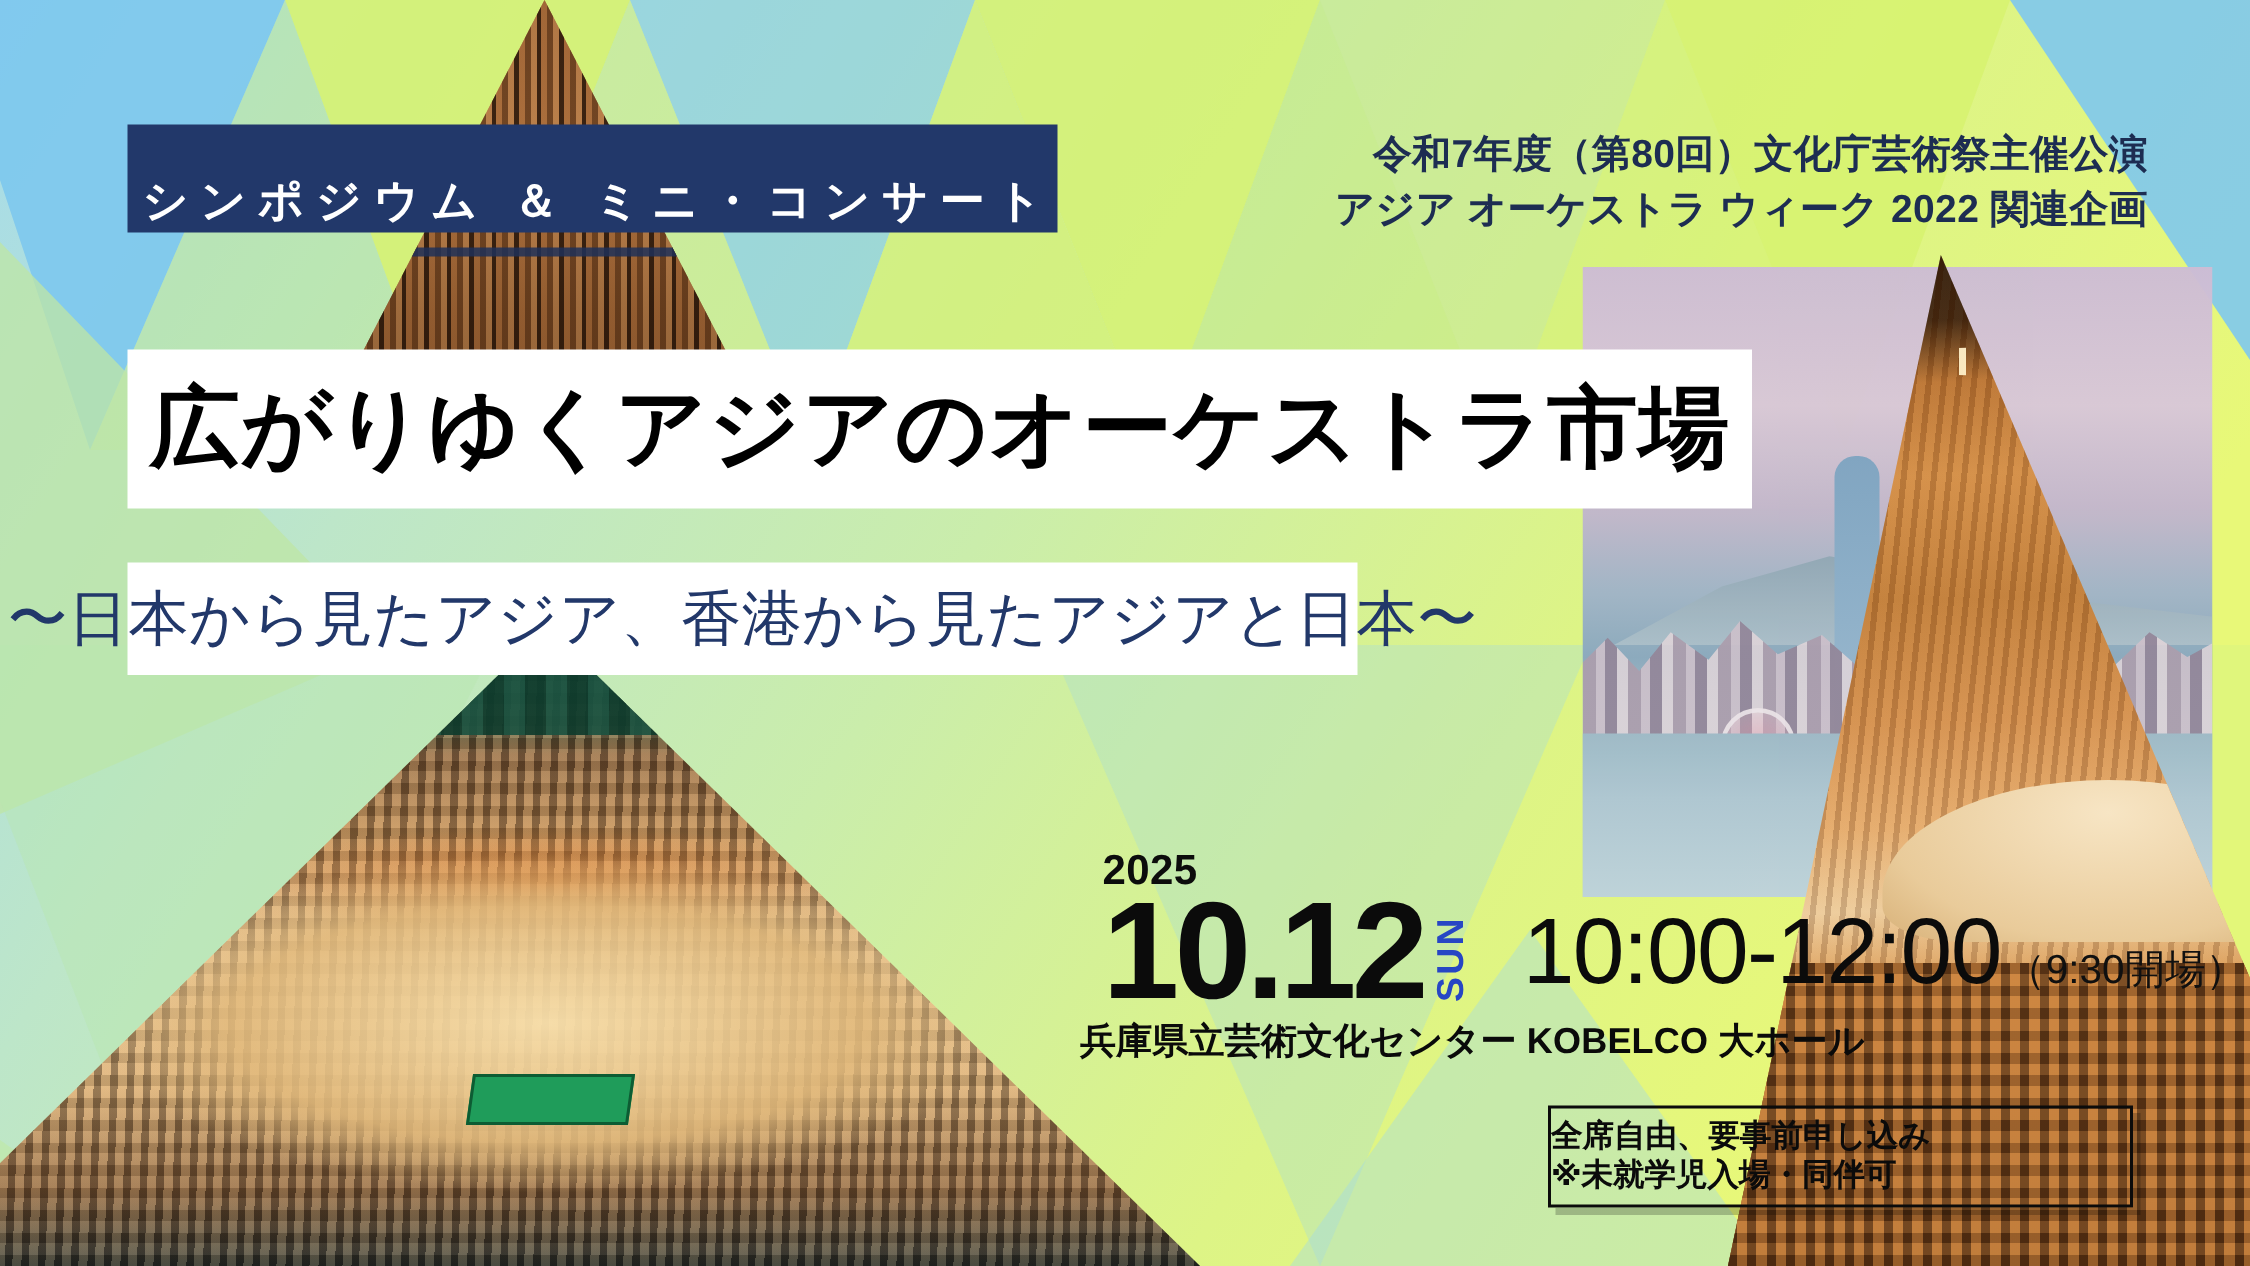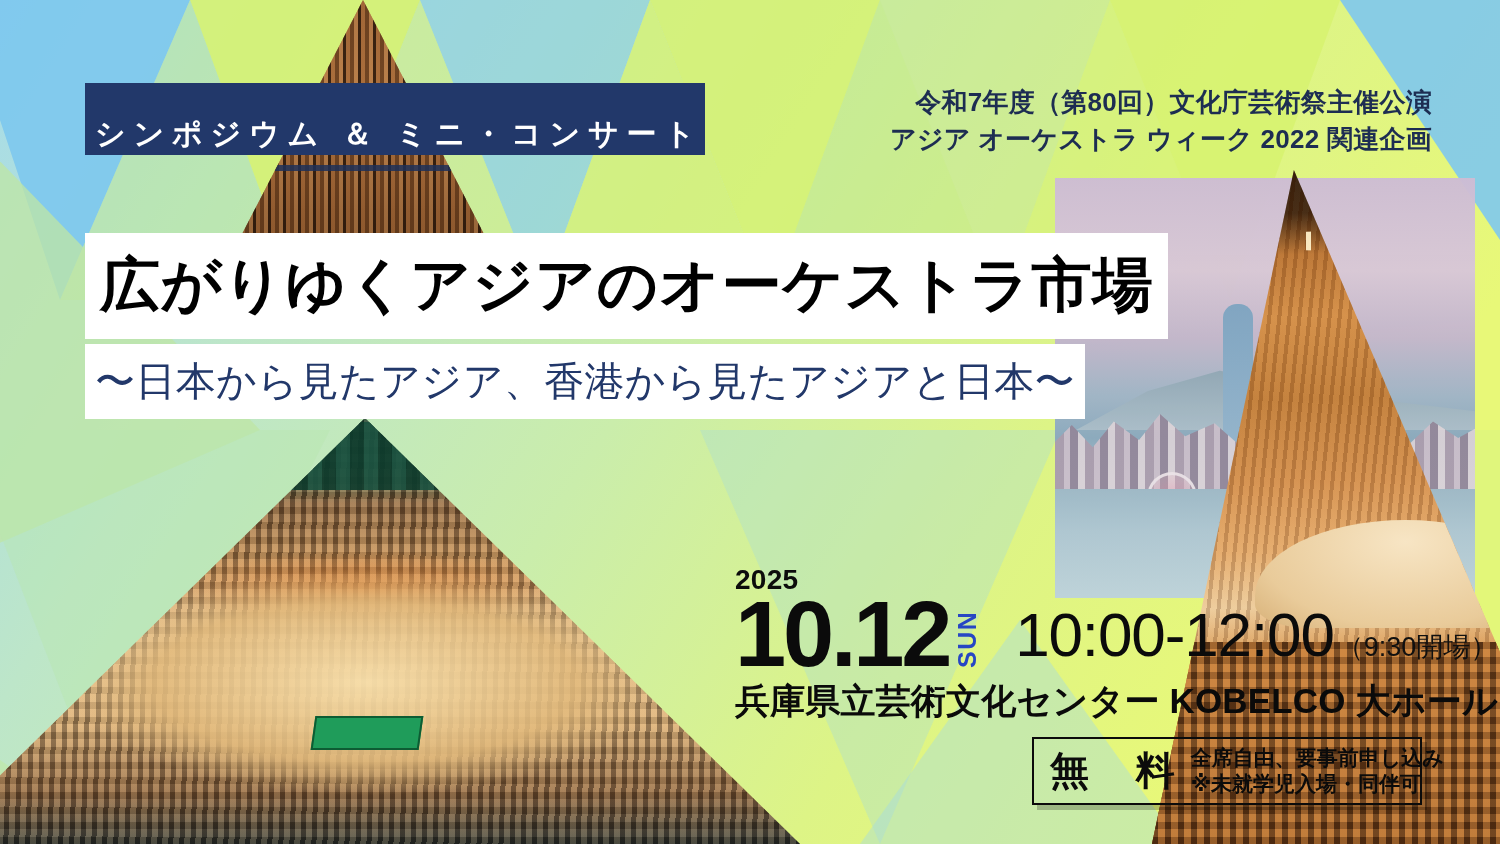--- a/index.html
+++ b/index.html
@@ -156,21 +156,21 @@
   .band-title{
     position:absolute;left:85px;top:233px;width:1083px;height:106px;
     background:#ffffff;display:flex;align-items:center;justify-content:center;
   }
   .band-title span{
     color:#000;font-weight:bold;font-size:59px;letter-spacing:.012em;
     white-space:nowrap;transform:scaleX(1.02);
   }
 
   .band-sub{
-    position:absolute;left:85px;top:344px;width:1000px;height:75px;
+    position:absolute;left:85px;top:375px;width:820px;height:75px;
     background:#ffffff;display:flex;align-items:center;justify-content:center;
   }
   .band-sub span{
     color:#22386a;font-size:40px;letter-spacing:.008em;white-space:nowrap;
   }
 
   
   .date-block{position:absolute;left:735px;top:566px;}
   .date-year{
     font-size:28px;font-weight:bold;color:#0c0c0c;line-height:1;
@@ -189,22 +189,22 @@
   }
   .time-row{display:flex;align-items:baseline;margin-left:18px;}
   .time-main{
     font-size:62px;font-weight:500;color:#0b0b0b;line-height:1;
     letter-spacing:-.018em;
     margin-left:17px;
   }
   .time-open{font-size:27px;color:#101010;margin-left:3px;letter-spacing:0;}
 
   .venue{
-    position:absolute;left:735px;top:678px;
-    font-size:35px;font-weight:bold;color:#0a0a0a;letter-spacing:.005em;
+    position:absolute;left:720px;top:678px;
+    font-size:24px;font-weight:bold;color:#0a0a0a;letter-spacing:.005em;
     white-space:nowrap;
   }
 
   
   .free-box{
     position:absolute;left:1032px;top:737px;width:390px;height:68px;
     border:2px solid #0b0b0b;
     display:flex;align-items:center;
     box-shadow:5px 5px 0 rgba(0,0,0,.22);
     box-sizing:border-box;
@@ -302,20 +302,19 @@
       <div class="time-row">
         <span class="time-main">10:00-12:00</span>
         <span class="time-open">（9:30開場）</span>
       </div>
     </div>
   </div>
 
   <div class="venue">兵庫県立芸術文化センター KOBELCO 大ホール</div>
 
   <div class="free-box">
-    <div class="free-word">無　料</div>
     <div class="free-notes">
       <div>全席自由、要事前申し込み</div>
       <div>※未就学児入場・同伴可</div>
     </div>
   </div>
 
 </div>
 
 </body></html>

